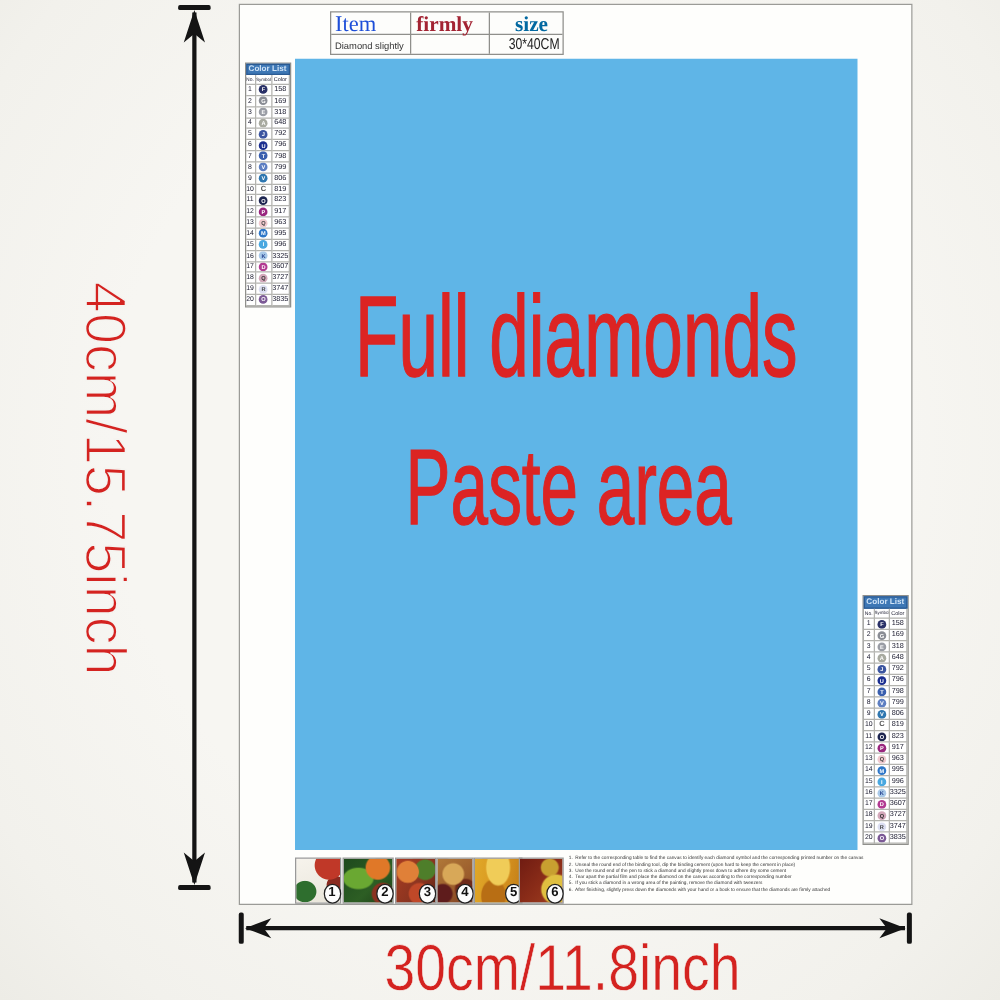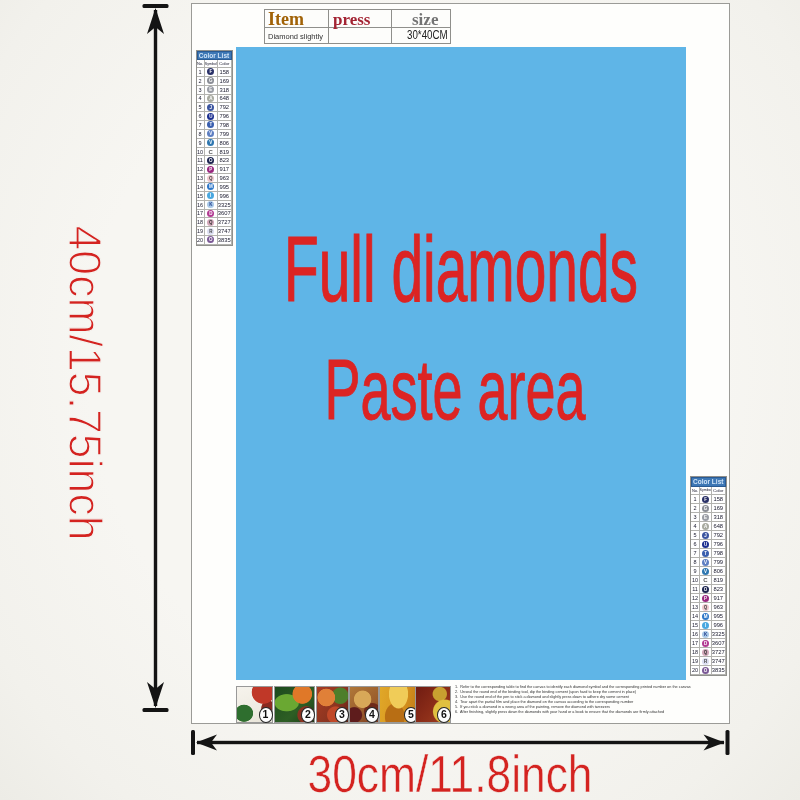--- a/index.html
+++ b/index.html
@@ -46,23 +46,23 @@
     <path d="M196 742.5 L217 734.5 L211 742.5 L217 750.5 Z"></path>
     <path d="M724.5 742.5 L703.5 734.5 L709.5 742.5 L703.5 750.5 Z"></path>
   </g>
 
   <text x="450" y="792" font-family="Liberation Sans, sans-serif" font-size="52" fill="#d42320" stroke="#f5f4f0" stroke-width="0.5" text-anchor="middle" textLength="285" lengthAdjust="spacingAndGlyphs">30cm/11.8inch</text>
 </svg>
 
 <div class="abs" style="left:264px;top:9px;width:185px;height:33px;border:1px solid #8f8f8b;background:#fdfdfb;">
 
   <div class="abs" style="left:0;top:0;width:185px;height:16.5px;border-bottom:1px solid #8f8f8b;">
-    <span class="abs" style="left:3px;top:-1px;font-family:'Liberation Serif',serif;font-weight:bold;font-size:18px;color:#a16207;">Item</span>
-    <span class="abs" style="left:68px;top:0px;font-family:'Liberation Serif',serif;font-weight:bold;font-size:17px;color:#a32433;">press</span>
-    <span class="abs" style="left:147px;top:0px;font-family:'Liberation Serif',serif;font-weight:bold;font-size:17px;color:#737373;">size</span>
+    <span class="abs" style="left:3px;top:-1px;font-family:'Liberation Serif',serif;font-weight:normal;font-size:18px;color:#1d4ed8;">Item</span>
+    <span class="abs" style="left:68px;top:0px;font-family:'Liberation Serif',serif;font-weight:bold;font-size:17px;color:#a32433;">firmly</span>
+    <span class="abs" style="left:147px;top:0px;font-family:'Liberation Serif',serif;font-weight:bold;font-size:17px;color:#0369a1;">size</span>
   </div>
 
   <div class="abs" style="left:0;top:17.5px;width:185px;height:15px;">
     <span class="abs" style="left:3px;top:4px;font-size:7.5px;color:#333;">Diamond slightly</span>
     <span class="abs" style="left:142px;top:0px;font-size:12.5px;color:#222;transform:scaleX(0.78);transform-origin:0 0;white-space:nowrap;">30*40CM</span>
   </div>
 
   <div class="abs" style="left:63px;top:0;width:1px;height:33px;background:#8f8f8b;"></div>
   <div class="abs" style="left:126px;top:0;width:1px;height:33px;background:#8f8f8b;"></div>
 </div>

